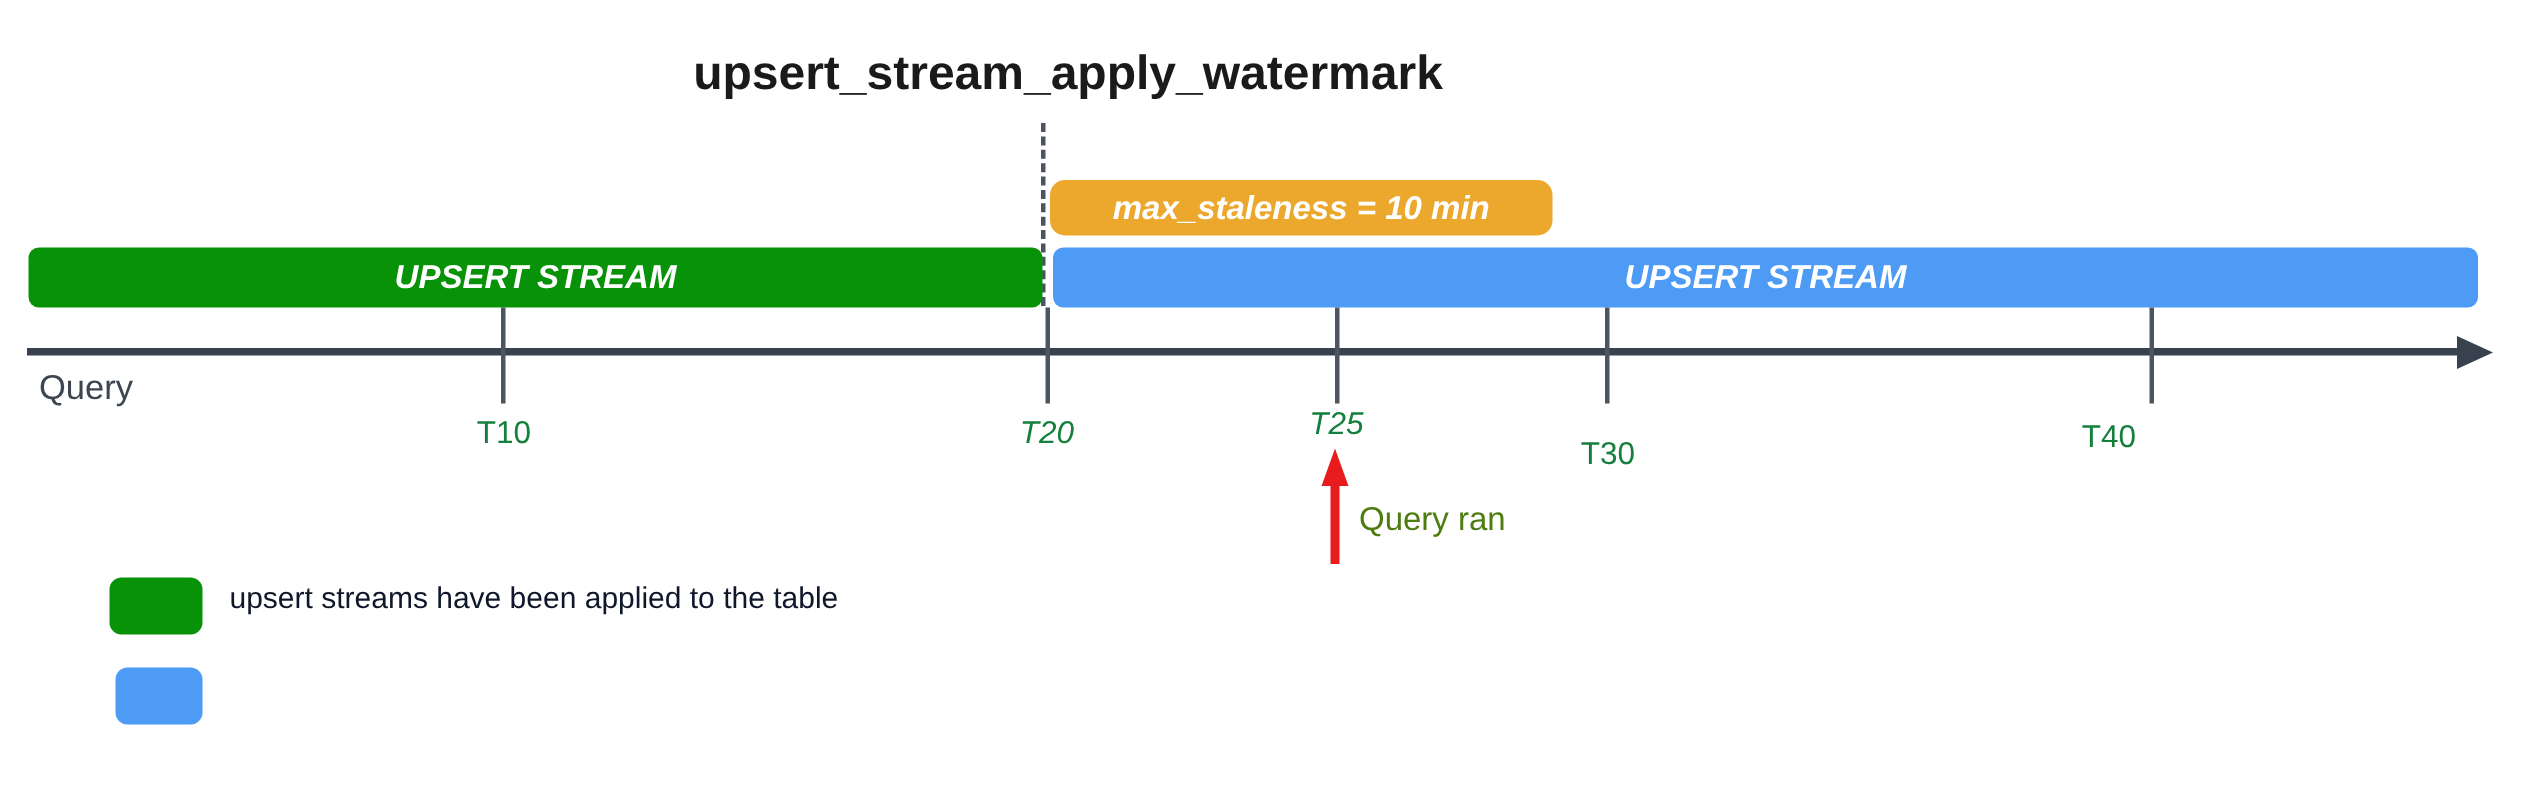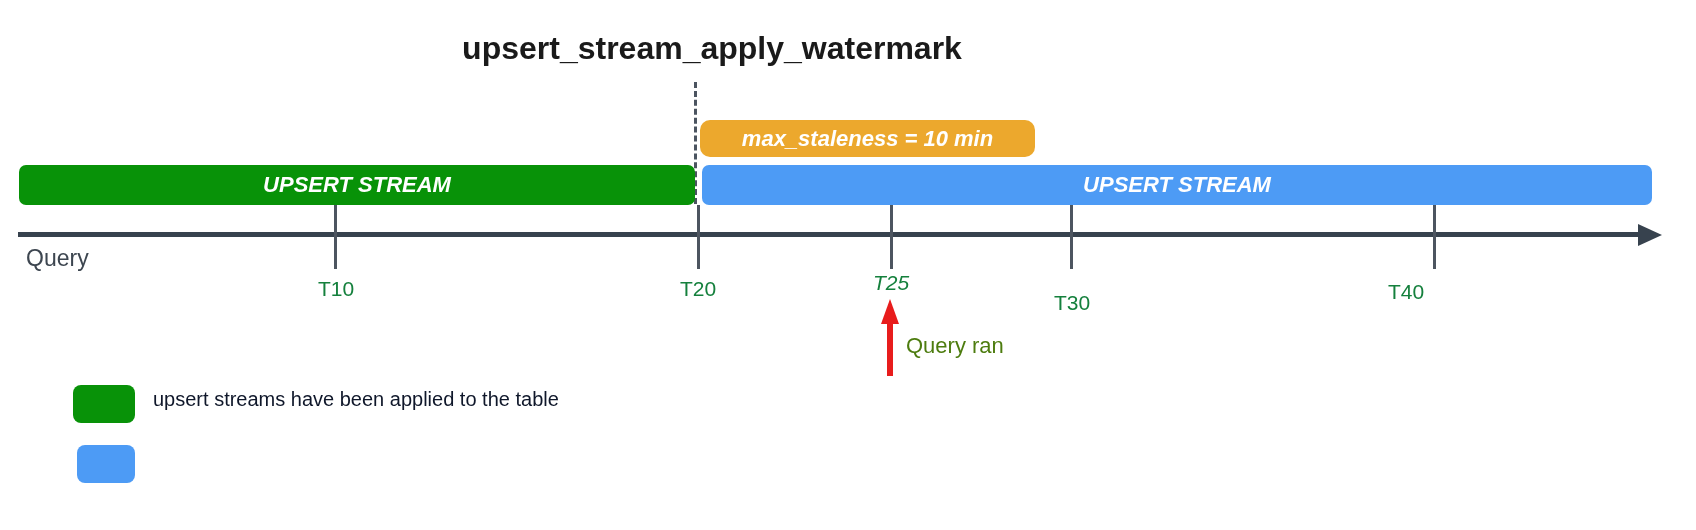--- a/index.html
+++ b/index.html
@@ -39,21 +39,21 @@
     left:1638px;top:223.5px;width:0;height:0;
     border-top:11px solid transparent;border-bottom:11px solid transparent;
     border-left:24px solid #37424e;
   }
   .tick{width:3px;top:205px;height:64px;background:#4d5560;}
   .tick-t10{left:334px;} .tick-t20{left:697px;} .tick-t25{left:890px;}
   .tick-t30{left:1070px;} .tick-t40{left:1433px;}
   .tick-label{
     transform:translateX(-50%);font-size:21px;color:#15803d;white-space:nowrap;
   }
-  .tl-t10{left:336px;top:277px;} .tl-t20{left:698px;top:277px;}
+  .tl-t10{left:336px;top:277px;} .tl-t20{left:698px;top:277px;font-style:italic;}
   .tl-t25{left:891px;top:271px;font-style:italic;} .tl-t30{left:1072px;top:291px;}
   .tl-t40{left:1406px;top:280px;}
   .time-label{left:26px;top:245px;font-size:23px;color:#3d4650;}
   .query-arrow-head{
     left:881px;top:299px;width:0;height:0;
     border-left:9px solid transparent;border-right:9px solid transparent;
     border-bottom:25px solid #e81c1c;
   }
   .query-arrow-shaft{left:887px;top:321px;width:6px;height:55px;background:#e81c1c;}
   .query-ran-label{left:906px;top:333px;font-size:22px;color:#4d7c0f;}

